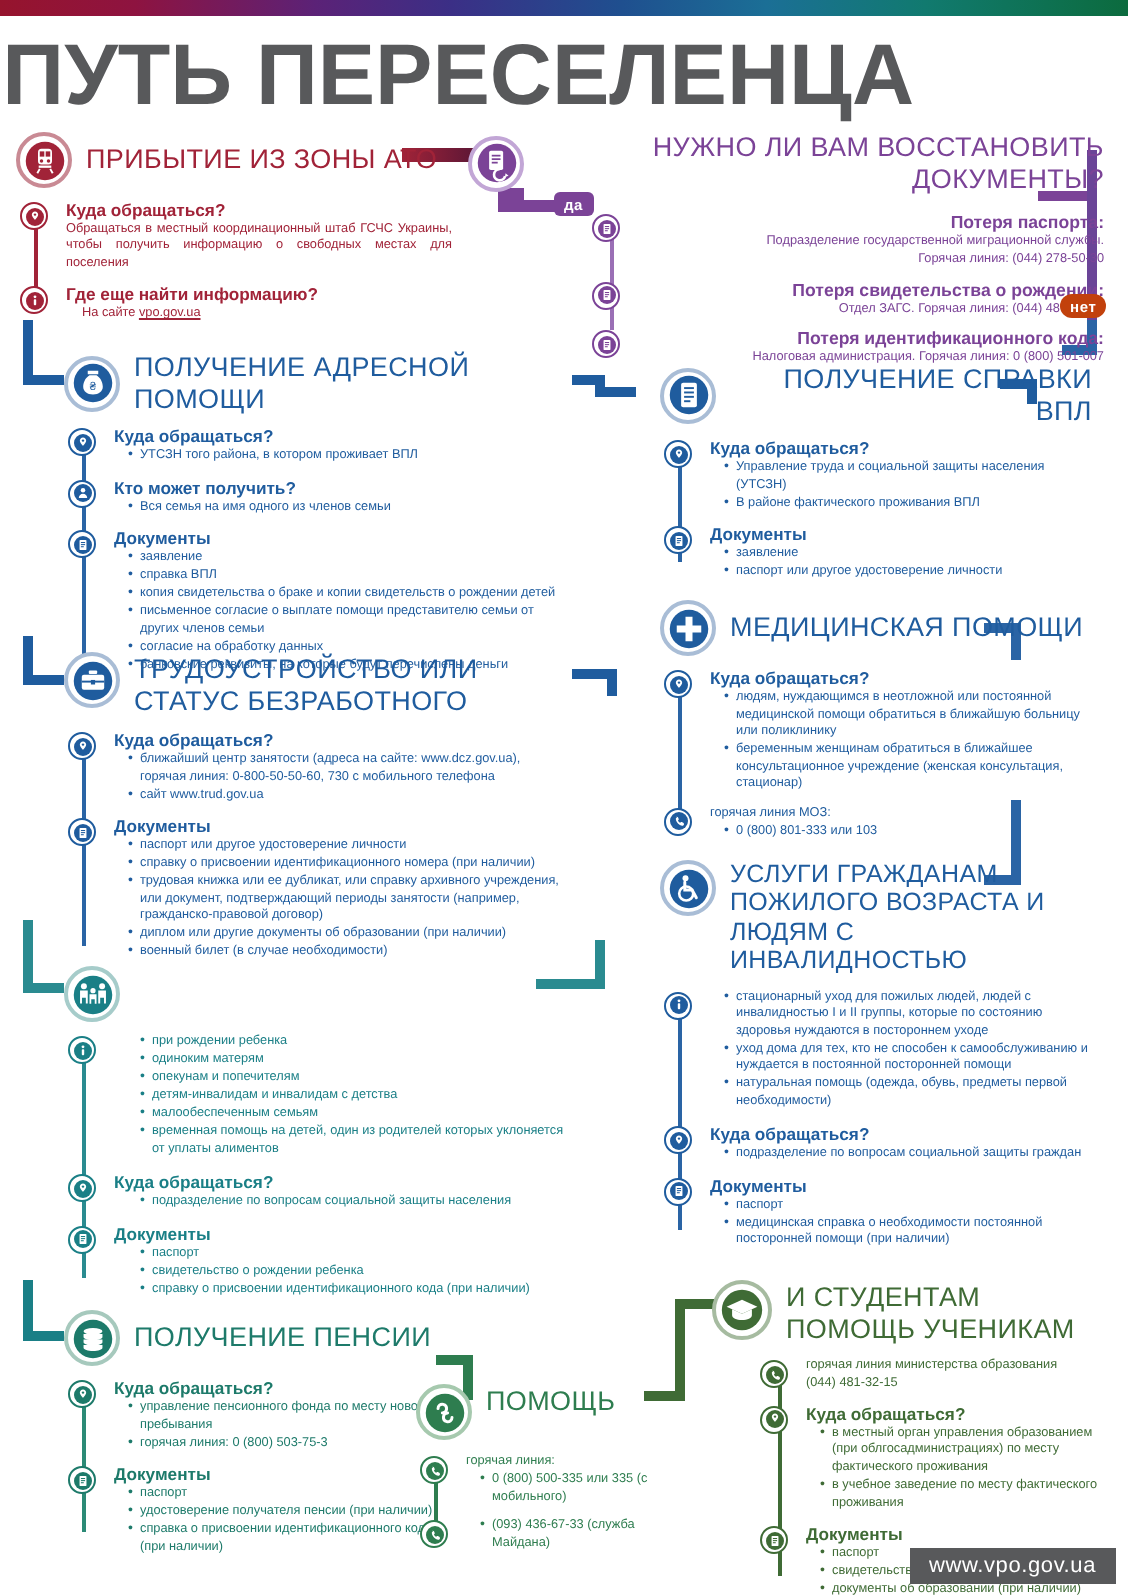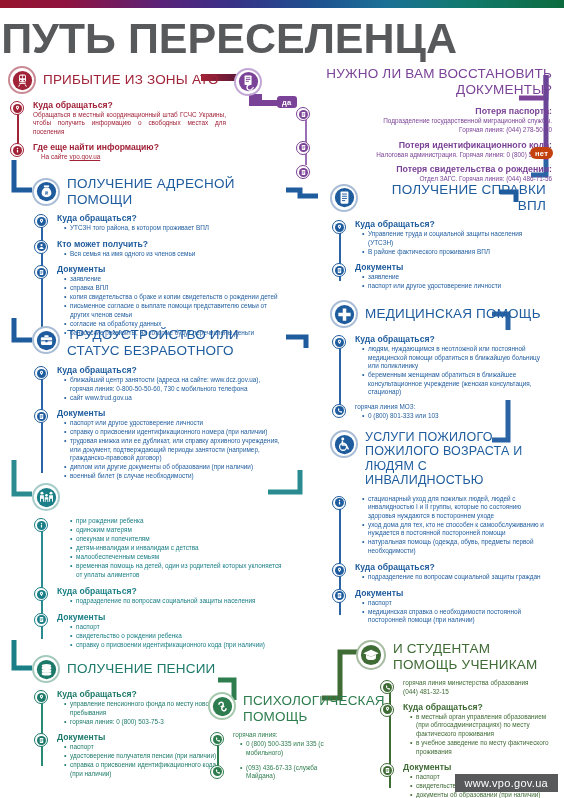--- a/index.html
+++ b/index.html
@@ -197,37 +197,37 @@
         <div class="ic" style="border-color:#7b4397;">
           <svg width="9" height="9" viewBox="0 0 12 12">
               <circle cx="6" cy="6" r="6" fill="#7b4397"></circle>
               <rect x="3.7" y="2.6" width="4.6" height="6.8" rx=".6" fill="#fff"></rect>
               <rect x="4.6" y="4" width="2.8" height=".7" fill="#7b4397"></rect>
               <rect x="4.6" y="5.4" width="2.8" height=".7" fill="#7b4397"></rect>
               <rect x="4.6" y="6.8" width="1.9" height=".7" fill="#7b4397"></rect>
             </svg>
         </div>
         <div class="col">
-          <div class="q" style="color:#7b4397;font-size:8.8px;">Потеря идентификационного кода:</div>
-          <div class="p" style="color:#7b4397;">Налоговая администрация. Горячая линия: 0 (800) 501-007</div>
+          <div class="q" style="color:#7b4397;font-size:8.8px;">Потеря свидетельства о рождении:</div>
+          <div class="p" style="color:#7b4397;">Отдел ЗАГС. Горячая линия: (044) 486-71-56</div>
         </div>
       </div>
       <div class="row" style="margin-top:3px;">
         <div class="ic" style="border-color:#7b4397;">
           <svg width="9" height="9" viewBox="0 0 12 12">
               <circle cx="6" cy="6" r="6" fill="#7b4397"></circle>
               <rect x="3.7" y="2.6" width="4.6" height="6.8" rx=".6" fill="#fff"></rect>
               <rect x="4.6" y="4" width="2.8" height=".7" fill="#7b4397"></rect>
               <rect x="4.6" y="5.4" width="2.8" height=".7" fill="#7b4397"></rect>
               <rect x="4.6" y="6.8" width="1.9" height=".7" fill="#7b4397"></rect>
             </svg>
         </div>
         <div class="col">
-          <div class="q" style="color:#7b4397;font-size:8.8px;">Потеря свидетельства о рождении:</div>
-          <div class="p" style="color:#7b4397;">Отдел ЗАГС. Горячая линия: (044) 486-71-56</div>
+          <div class="q" style="color:#7b4397;font-size:8.8px;">Потеря идентификационного кода:</div>
+          <div class="p" style="color:#7b4397;">Налоговая администрация. Горячая линия: 0 (800) 501-007</div>
         </div>
       </div>
     </div>
   </div>
 
   <div class="yn" style="left:530px;top:147px;background:#c2410c;border-radius:8px;">нет</div>
 
   <div class="block" style="left:32px;top:176px;width:252px;">
     <div class="hdr">
       <div class="circ" style="width:28px;height:28px;border:2.5px solid #a9bdd6;">
@@ -409,21 +409,21 @@
   </div>
 
   <div class="block" style="left:330px;top:300px;width:216px;">
     <div class="hdr">
       <div class="circ" style="width:28px;height:28px;border:2.5px solid #a9bdd6;">
         <svg width="21" height="21" viewBox="0 0 24 24">
             <circle cx="12" cy="12" r="11" fill="#1f5c9e"></circle>
             <path d="M10 5h4v5h5v4h-5v5h-4v-5H5v-4h5z" fill="#fff"></path>
           </svg>
       </div>
-      <div class="hdr-txt" style="color:#1f5c9e;">МЕДИЦИНСКАЯ ПОМОЩЬ</div>
+      <div class="hdr-txt" style="color:#1f5c9e;">МЕДИЦИНСКАЯ ПОМОЩИ</div>
     </div>
     <div class="body" style="margin-top:6px;padding-left:2px;">
       <div class="rail" style="background:#2a64a5;left:9px;top:8px;bottom:12px;"></div>
       <div class="row">
         <div class="ic" style="border-color:#1f5c9e;">
           <svg width="9" height="9" viewBox="0 0 12 12">
               <circle cx="6" cy="6" r="6" fill="#1f5c9e"></circle>
               <path d="M6 2.3c-1.2 0-2.1.9-2.1 2.1 0 1.5 2.1 3.6 2.1 3.6s2.1-2.1 2.1-3.6c0-1.2-.9-2.1-2.1-2.1z" fill="#fff"></path>
               <circle cx="6" cy="4.4" r=".8" fill="#1f5c9e"></circle>
             </svg>
@@ -457,21 +457,21 @@
     <div class="hdr" style="align-items:flex-start;">
       <div class="circ" style="width:28px;height:28px;border:2.5px solid #a9bdd6;">
         <svg width="21" height="21" viewBox="0 0 24 24">
             <circle cx="12" cy="12" r="11" fill="#1f5c9e"></circle>
             <circle cx="10" cy="5.8" r="1.7" fill="#fff"></circle>
             <path d="M9.6 8.2v4.4h4.2l2.4 4.4" stroke="#fff" stroke-width="1.7" fill="none" stroke-linecap="round"></path>
             <circle cx="10.4" cy="14.6" r="4" stroke="#fff" stroke-width="1.5" fill="none"></circle>
           </svg>
       </div>
       <div class="hdr-txt sm" style="color:#1f5c9e;padding-top:0px;">
-        <div>УСЛУГИ ПОЖИЛОГО</div>
+        <div>УСЛУГИ ГРАЖДАНАМ</div>
         <div>ПОЖИЛОГО ВОЗРАСТА И</div>
         <div>ЛЮДЯМ С ИНВАЛИДНОСТЬЮ</div>
       </div>
     </div>
     <div class="body" style="margin-top:7px;padding-left:2px;">
       <div class="rail" style="background:#2a64a5;left:9px;top:8px;bottom:12px;"></div>
       <div class="row">
         <div class="ic" style="border-color:#1f5c9e;">
           <svg width="9" height="9" viewBox="0 0 12 12">
               <circle cx="6" cy="6" r="6" fill="#1f5c9e"></circle>
@@ -651,21 +651,20 @@
   <div class="block" style="left:208px;top:692px;width:130px;">
     <div class="hdr" style="align-items:flex-start;">
       <div class="circ" style="width:28px;height:28px;border:2.5px solid #a6c9ae;">
         <svg width="21" height="21" viewBox="0 0 24 24">
             <circle cx="12" cy="12" r="11" fill="#2e7d4f"></circle>
             <path d="M8 9.5c0-1.6 1.4-2.8 3-2.4 1.3.3 2 1.5 1.9 2.7-.1 1.3-1.2 2.2-2.4 2.2" stroke="#fff" stroke-width="1.7" fill="none" stroke-linecap="round"></path>
             <path d="M16 14.5c0 1.6-1.4 2.8-3 2.4-1.3-.3-2-1.5-1.9-2.7.1-1.3 1.2-2.2 2.4-2.2" stroke="#fff" stroke-width="1.7" fill="none" stroke-linecap="round"></path>
           </svg>
       </div>
       <div class="hdr-txt" style="color:#2e7d4f;padding-top:1px;">
-        <div>ПСИХОЛОГИЧЕСКАЯ</div>
         <div>ПОМОЩЬ</div>
       </div>
     </div>
     <div class="body" style="margin-top:7px;padding-left:2px;">
       <div class="rail" style="background:#2e7d4f;left:9px;top:8px;bottom:16px;"></div>
       <div class="row">
         <div class="ic" style="border-color:#2e7d4f;">
           <svg width="9" height="9" viewBox="0 0 12 12">
               <circle cx="6" cy="6" r="6" fill="#2e7d4f"></circle>
               <path d="M4.2 3.2c.5-.2 1 .1 1.2.5l.4.9c.1.3 0 .6-.2.8l-.3.2c.3.7.9 1.3 1.6 1.6l.2-.3c.2-.2.5-.3.8-.2l.9.4c.4.2.6.7.5 1.2-.1.5-.6.9-1.1.8-2.2-.3-4-2.1-4.3-4.3-.1-.5.3-1 .8-1.1z" fill="#fff"></path>

